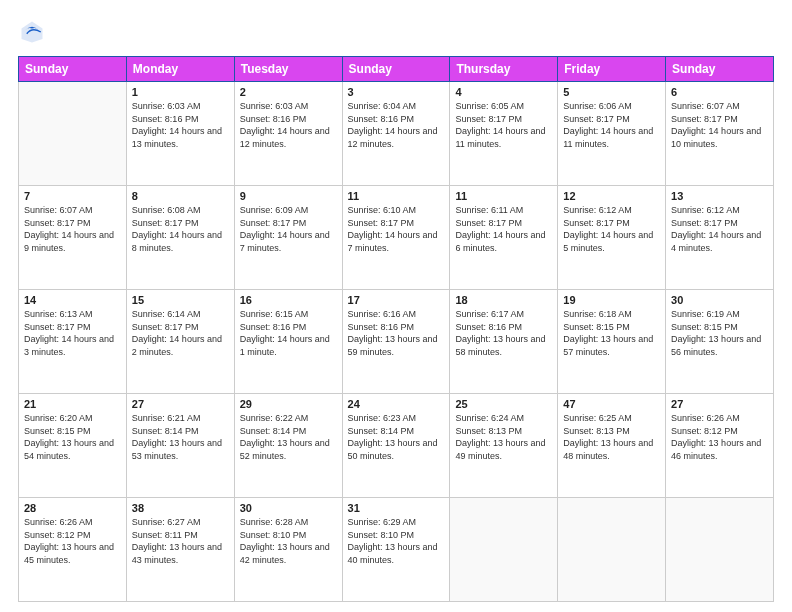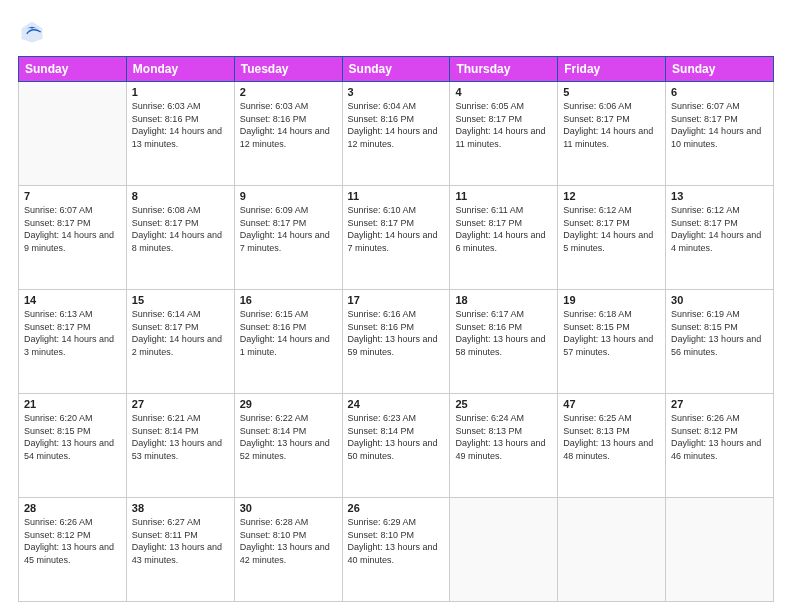--- a/index.html
+++ b/index.html
@@ -254,21 +254,21 @@
           </td>
           <td>
             <span class="day-number">38</span>
             <div class="day-info">Sunrise: 6:27 AM<br>Sunset: 8:11 PM<br>Daylight: 13 hours and 43 minutes.</div>
           </td>
           <td>
             <span class="day-number">30</span>
             <div class="day-info">Sunrise: 6:28 AM<br>Sunset: 8:10 PM<br>Daylight: 13 hours and 42 minutes.</div>
           </td>
           <td>
-            <span class="day-number">26</span>
+            <span class="day-number">31</span>
             <div class="day-info">Sunrise: 6:29 AM<br>Sunset: 8:10 PM<br>Daylight: 13 hours and 40 minutes.</div>
           </td>
           <td class="empty"></td>
           <td class="empty"></td>
           <td class="empty"></td>
         </tr>
       </tbody>
   </table>
 </div>
 

